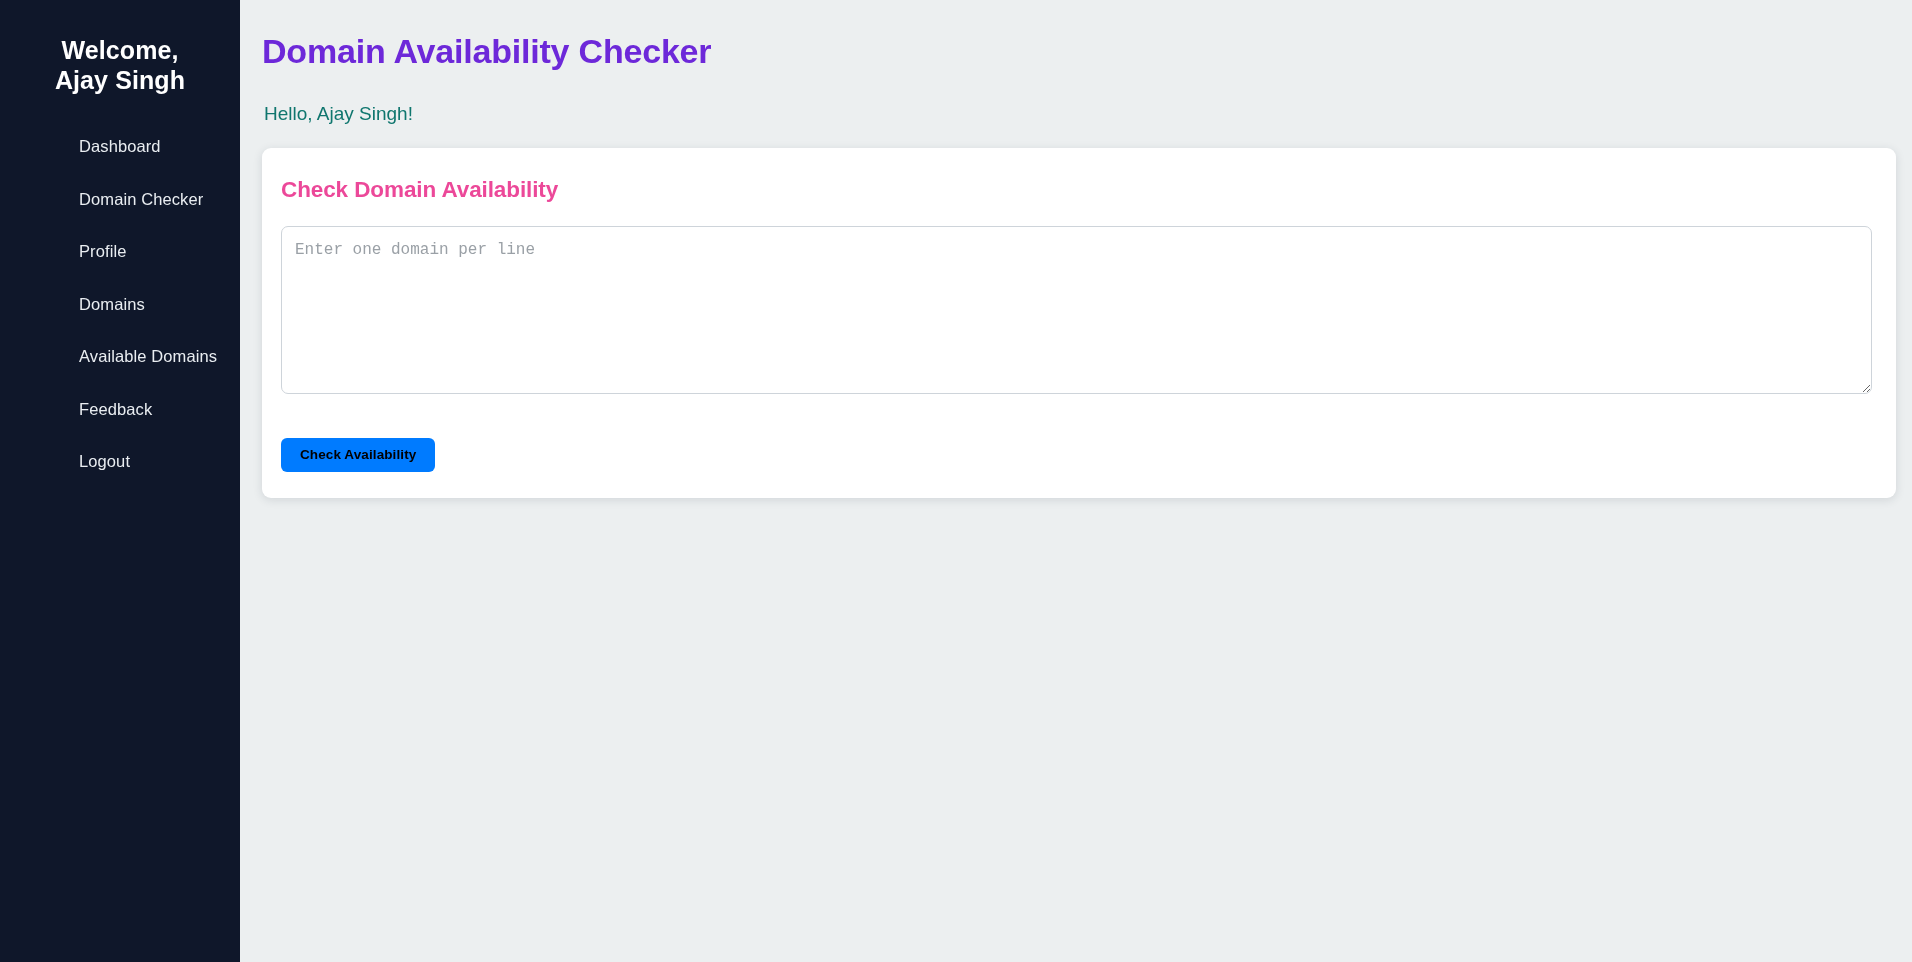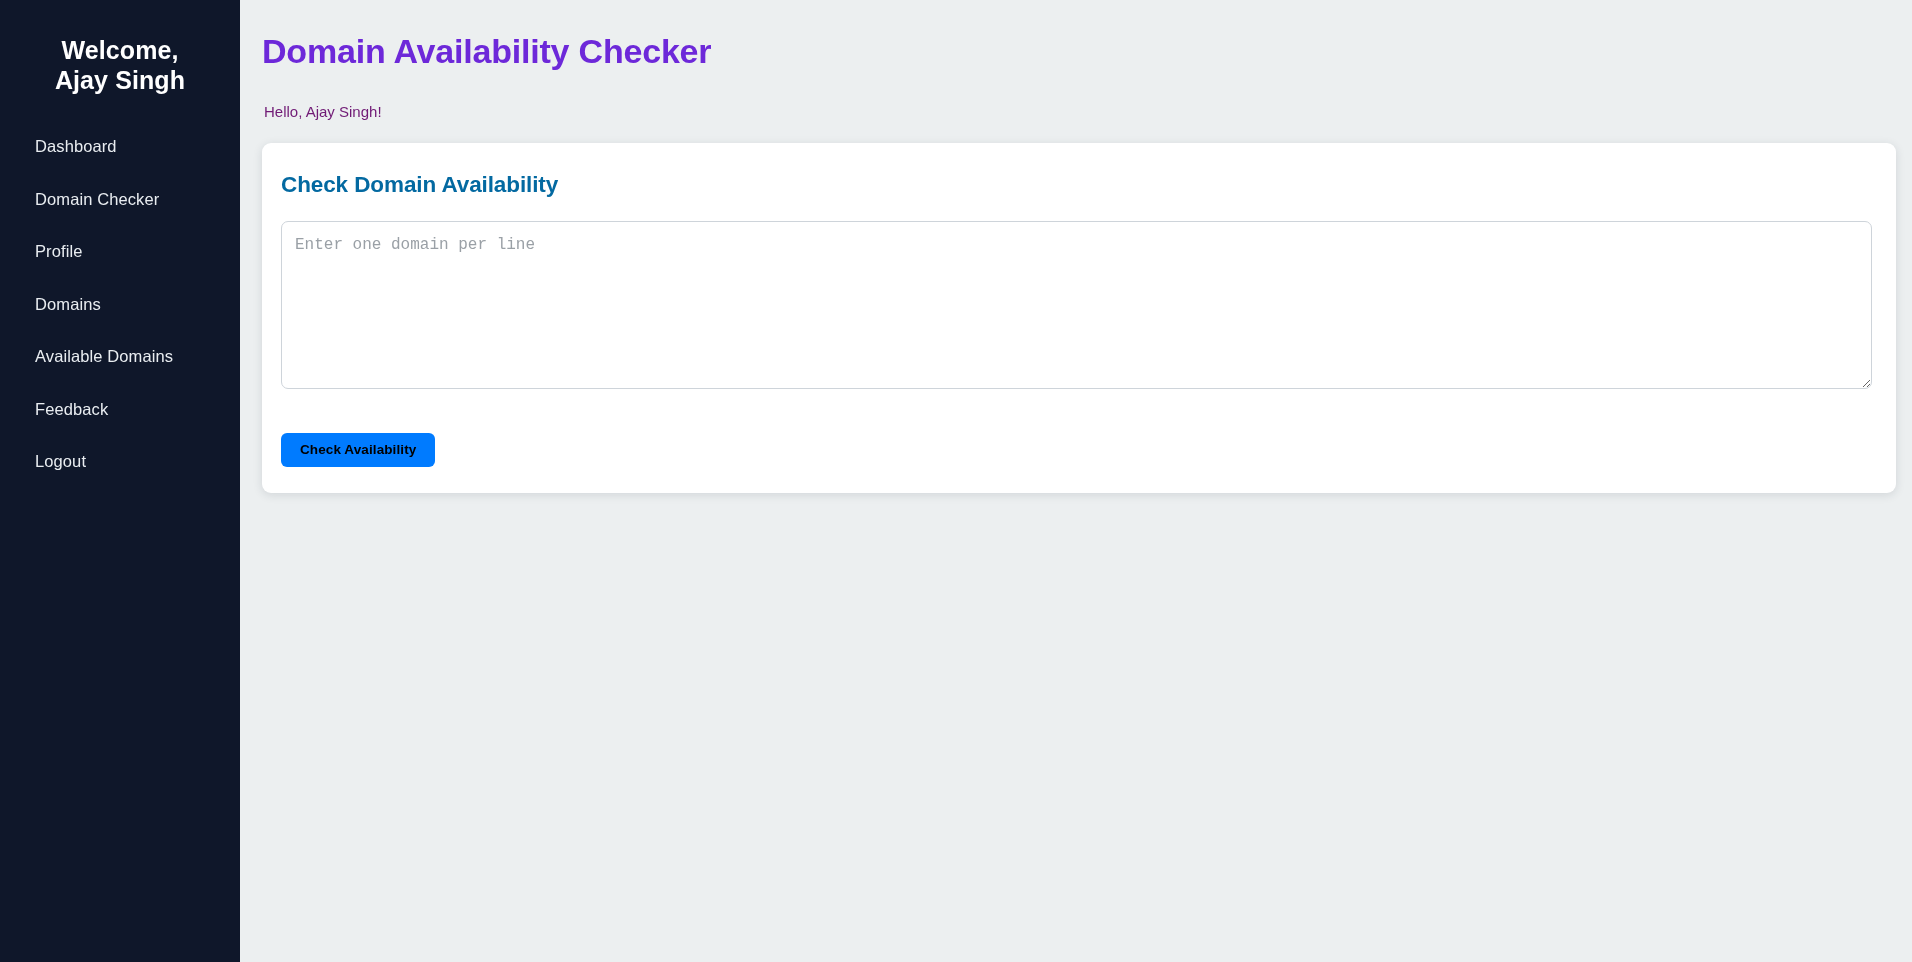--- a/index.html
+++ b/index.html
@@ -40,20 +40,21 @@
     font-weight: bold;
     line-height: 1.18;
     text-align: center;
     padding: 0 30px;
     margin: 0 0 34px 0;
     letter-spacing: 0.1px;
   }
   .nav {
     display: flex;
     flex-direction: column;
+    padding-left: 44px;
   }
   .nav-item {
     color: #e9edf1;
     font-size: 16.5px;
     line-height: 1;
     text-decoration: none;
     padding: 9px 0 9px 35px;
     margin-bottom: 18px;
     display: block;
     cursor: pointer;
@@ -69,39 +70,39 @@
   }
   .page-title {
     font-size: 34px;
     font-weight: bold;
     color: #6d28d9;
     margin: 0 0 0 0;
     line-height: 1.25;
     letter-spacing: -0.2px;
   }
   .greeting {
-    font-size: 15px;
-    color: #701a75;
+    font-size: 19px;
+    color: #0f766e;
     margin: 28px 0 0 2px;
     line-height: 1.4;
   }
 
   
   .card {
     margin-top: 21px;
     background: #ffffff;
     border-radius: 9px;
     box-shadow: 0 2px 10px rgba(30,45,65,0.13);
     padding: 28px 24px 26px 19px;
     width: 1634px;
   }
   .card-title {
     font-size: 22.5px;
     font-weight: bold;
-    color: #0369a1;
+    color: #ec4899;
     margin: 0 0 22px 0;
     line-height: 1.25;
     letter-spacing: -0.1px;
   }
   .domain-textarea {
     display: block;
     width: 100%;
     height: 168px;
     border: 1px solid #ced4da;
     border-radius: 7px;

